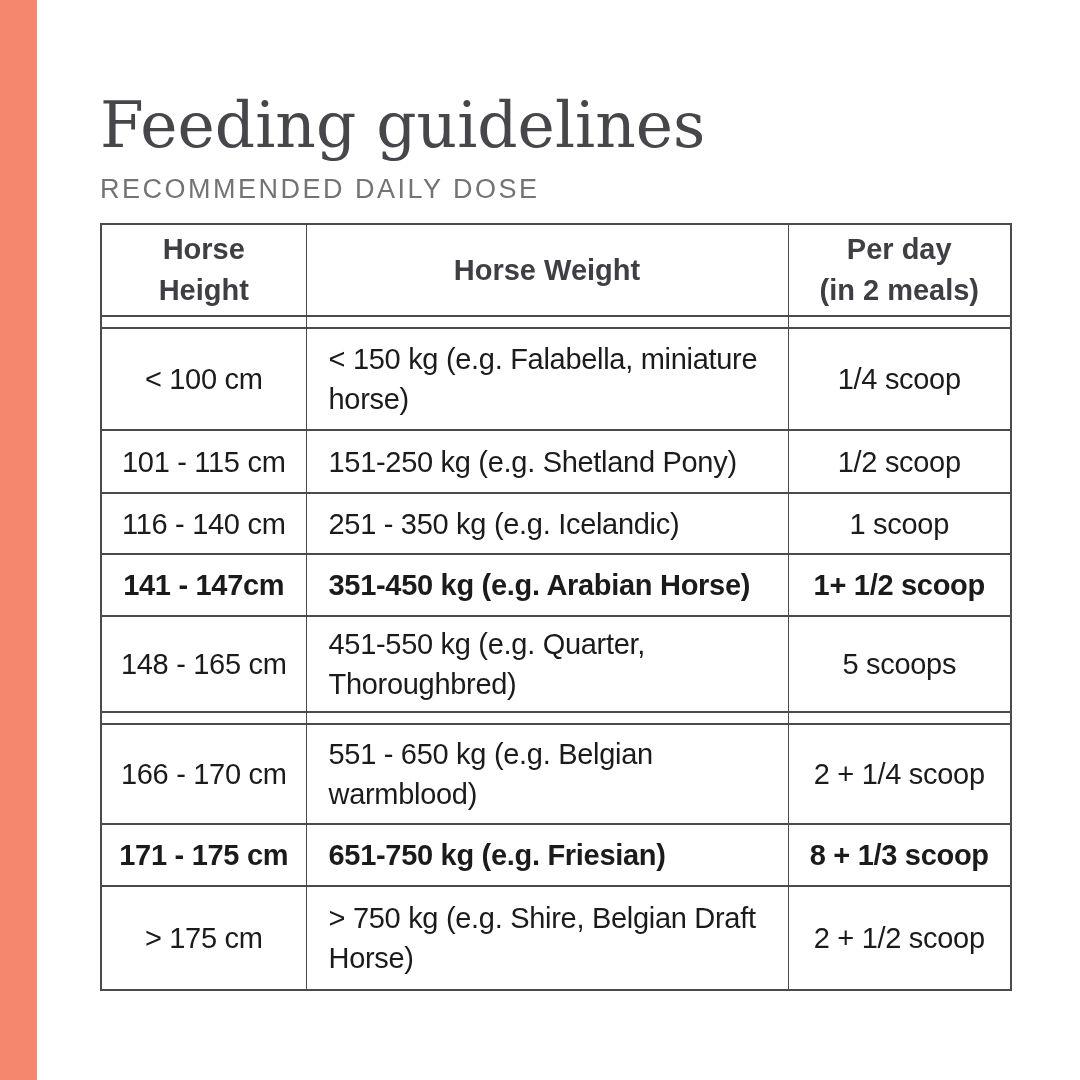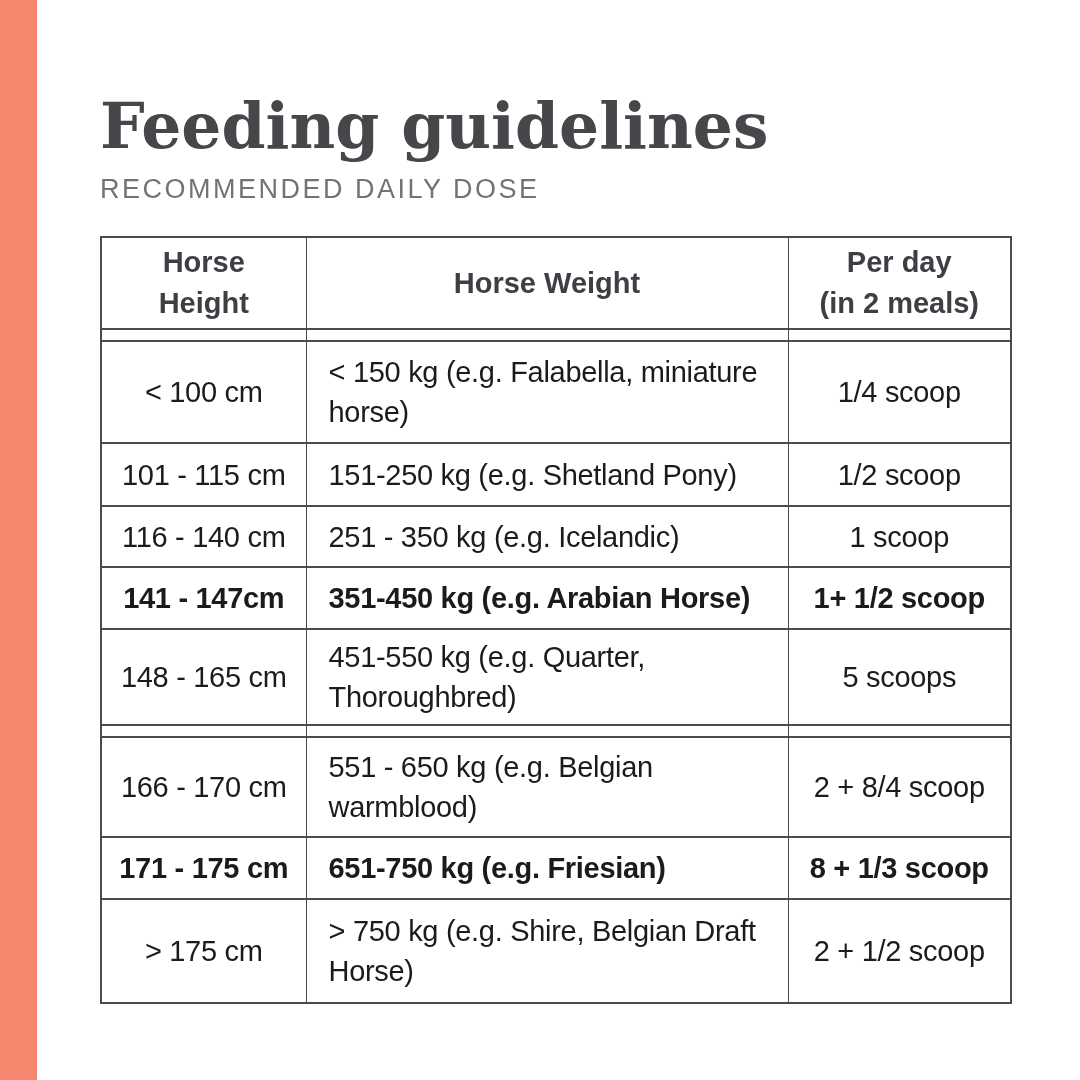--- a/index.html
+++ b/index.html
@@ -25,36 +25,36 @@
   }
   .content {
     position: absolute;
     left: 100px;
     top: 0;
     width: 910px;
   }
   h1.title {
     margin: 90px 0 0 0;
     font-family: "DejaVu Serif", serif;
-    font-weight: bold;
+    font-weight: normal;
     font-size: 63px;
     line-height: 1.15;
     color: #47474B;
     letter-spacing: 0px;
     white-space: nowrap;
   }
   .subtitle {
     margin-top: 12px;
     font-size: 27px;
     font-weight: normal;
     letter-spacing: 2.5px;
     color: #737373;
   }
   table.feeding {
-    margin-top: 31px;
+    margin-top: 18px;
     border-collapse: collapse;
     table-layout: fixed;
     width: 910px;
     border: 2px solid #4B4B4B;
   }
   table.feeding th,
   table.feeding td {
     border-left: 1.5px solid #4B4B4B;
     border-right: 1.5px solid #4B4B4B;
     border-top: 2px solid #4B4B4B;
@@ -156,21 +156,21 @@
           <td class="c3">5 scoops</td>
         </tr>
         <tr class="gap">
           <td></td>
           <td></td>
           <td></td>
         </tr>
         <tr class="h98">
           <td class="c1">166 - 170 cm</td>
           <td class="c2">551 - 650 kg (e.g. Belgian warmblood)</td>
-          <td class="c3">2 + 8/4 scoop</td>
+          <td class="c3">2 + 1/4 scoop</td>
         </tr>
         <tr class="h60">
           <td class="c1">171 - 175 cm</td>
           <td class="c2">651-750 kg (e.g. Friesian)</td>
           <td class="c3">8 + 1/3 scoop</td>
         </tr>
         <tr class="h102">
           <td class="c1">&gt; 175 cm</td>
           <td class="c2">&gt; 750 kg (e.g. Shire, Belgian Draft Horse)</td>
           <td class="c3">2 + 1/2 scoop</td>

